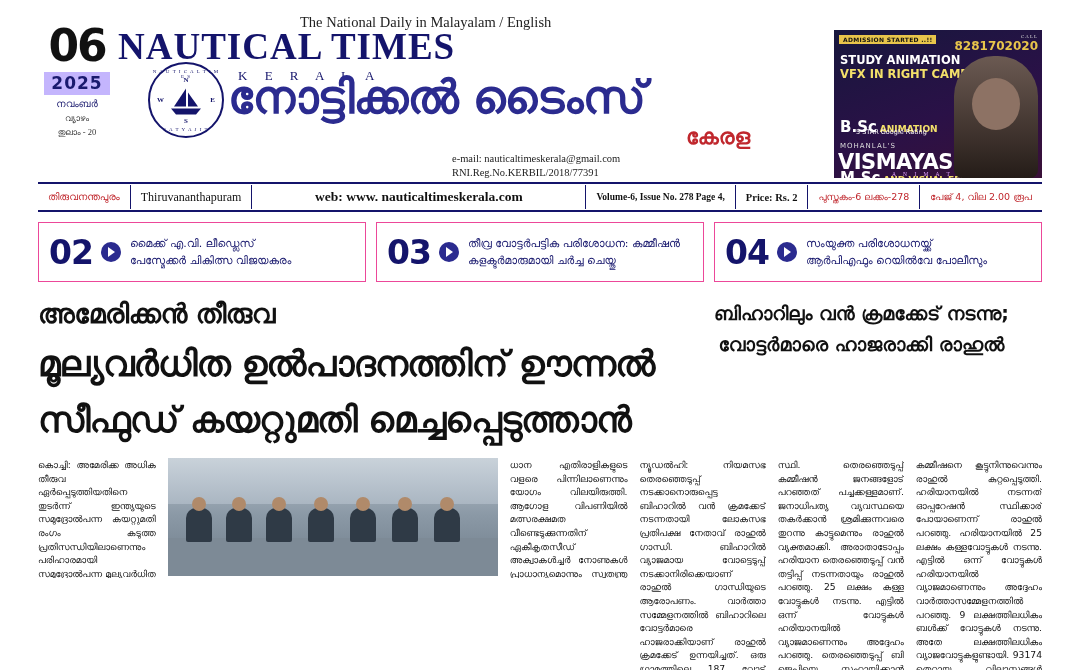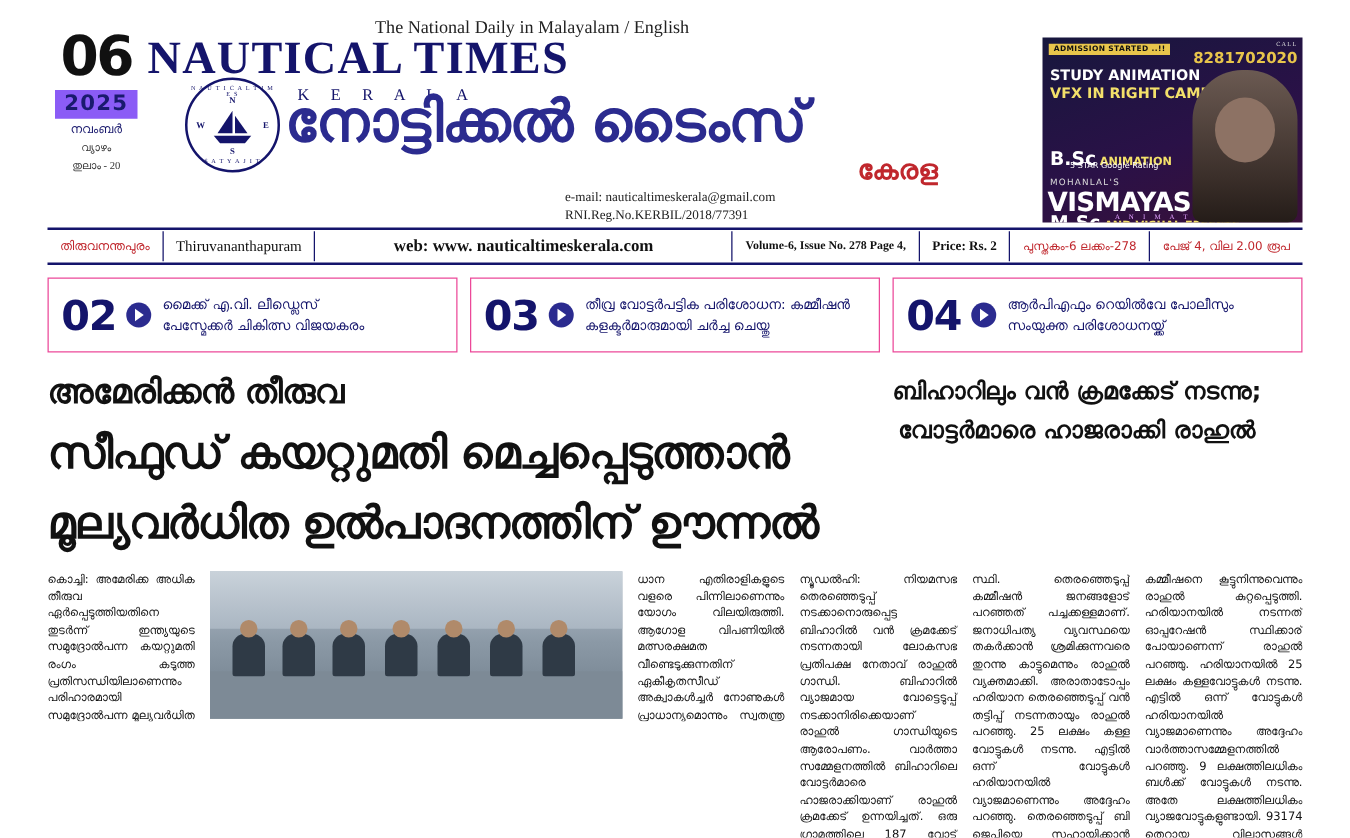--- a/index.html
+++ b/index.html
@@ -38,21 +38,21 @@
   .date-day {
     font-family: "DejaVu Sans", sans-serif;
     font-weight: bold;
     font-size: 44px;
     line-height: 40px;
     letter-spacing: -2px;
     color: #111;
   }
   .date-year {
     margin-top: 6px;
-    background: #8b5cf6;
+    background: #c4b5fd;
     color: #1a1a6e;
     font-family: "DejaVu Sans", sans-serif;
     font-weight: bold;
     font-size: 17px;
     letter-spacing: 1px;
     padding: 1px 0 2px;
   }
   .date-month {
     font-size: 10px;
     color: #1a1a6e;
@@ -514,32 +514,32 @@
       <div class="play-dot"></div>
       <div class="index-text">
         <div>തീവ്ര വോട്ടർപട്ടിക പരിശോധന: കമ്മീഷൻ</div>
         <div>കളക്ടർമാരുമായി ചർച്ച ചെയ്തു</div>
       </div>
     </div>
     <div class="index-box">
       <div class="index-num">04</div>
       <div class="play-dot"></div>
       <div class="index-text">
+        <div>സംയുക്ത പരിശോധനയ്ക്ക്</div>
         <div>ആർപിഎഫും റെയിൽവേ പോലീസും</div>
-        <div>സംയുക്ത പരിശോധനയ്ക്ക്</div>
       </div>
     </div>
   </div>
 
   <div class="headline-area">
     <div class="head-left">
       <div class="kicker">അമേരിക്കൻ തീരുവ</div>
       <div class="main-head">
+        <div>മൂല്യവർധിത ഉൽപാദനത്തിന് ഊന്നൽ</div>
         <div>സീഫുഡ് കയറ്റുമതി മെച്ചപ്പെടുത്താൻ</div>
-        <div>മൂല്യവർധിത ഉൽപാദനത്തിന് ഊന്നൽ</div>
       </div>
     </div>
     <div class="head-right">
       <div class="right-head">
         <div>ബിഹാറിലും വൻ ക്രമക്കേട് നടന്നു;</div>
         <div>വോട്ടർമാരെ ഹാജരാക്കി രാഹുൽ</div>
       </div>
     </div>
   </div>
 

